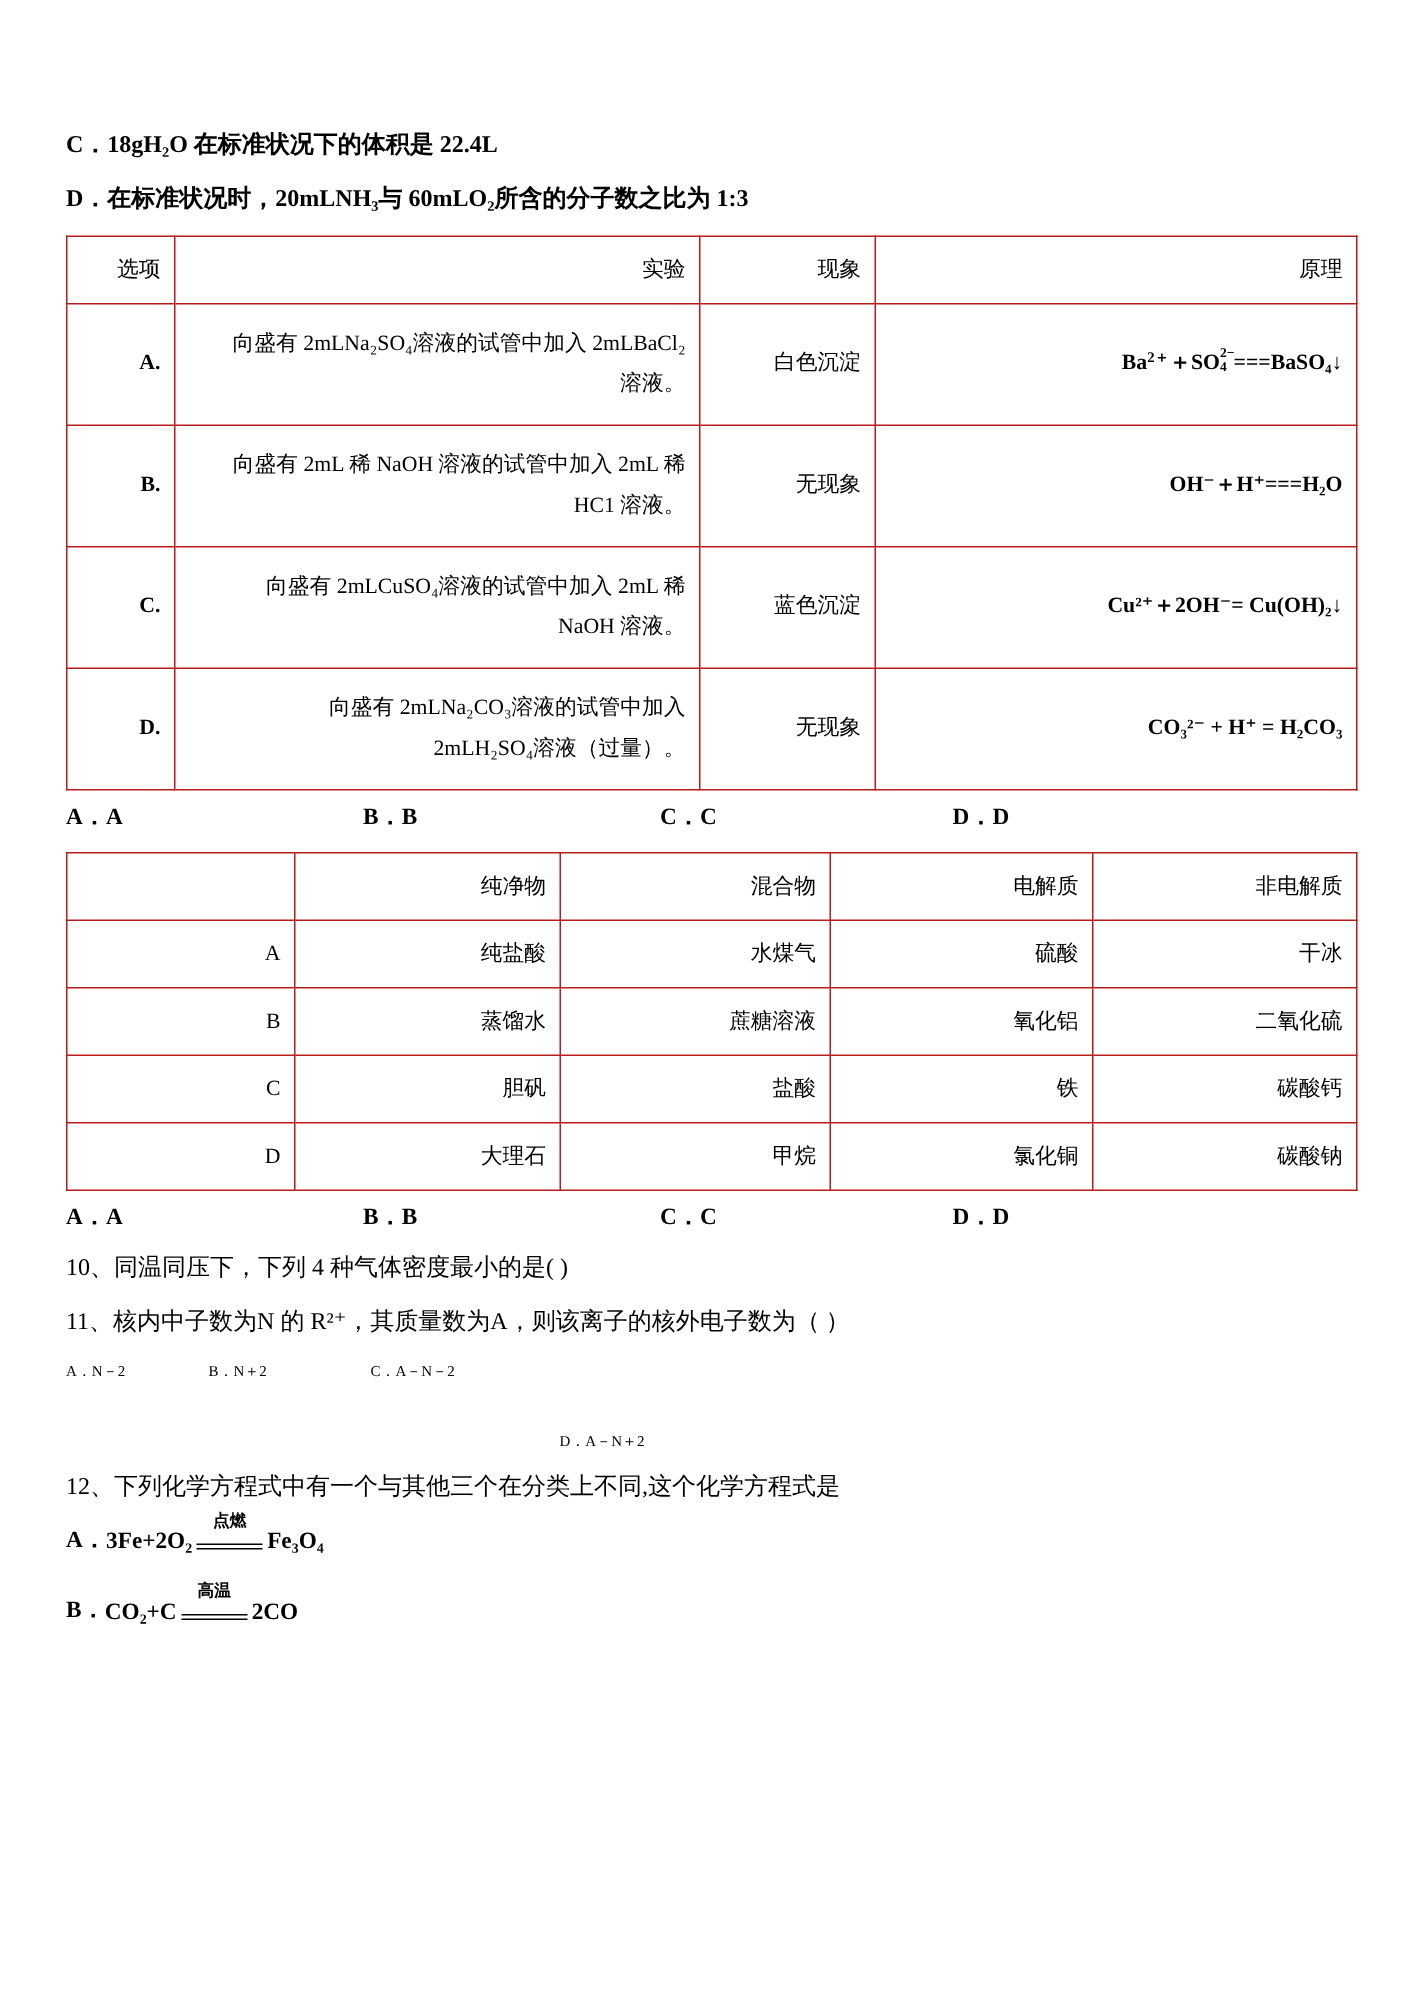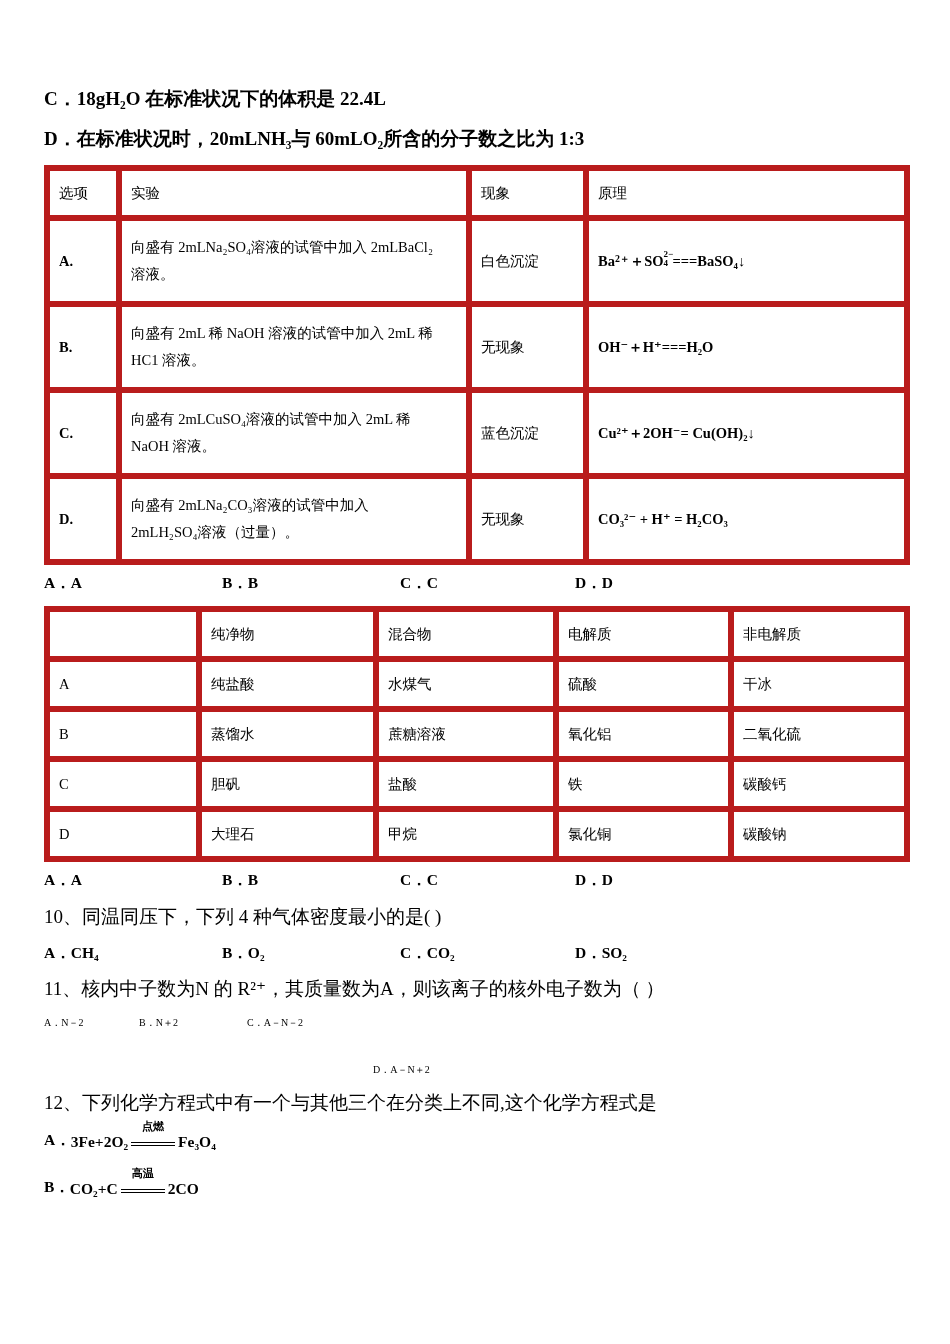--- a/index.html
+++ b/index.html
@@ -25,34 +25,35 @@
   }
   .content {
     position: absolute;
     left: 44px;
     top: 86px;
     width: 854px;
   }
 
   
   .qline {
-    font-size: 19px;
+    font-size: 16px;
     line-height: 1.35;
     margin: 0 0 14px 0;
     white-space: nowrap;
   }
   .qline.bold { font-weight: bold; }
   .qline.qnum { font-weight: normal; }
 
   
   .optrow {
     display: flex;
     font-size: 15.5px;
     margin: 0 0 13px 0;
     line-height: 1.3;
+    gap: 20px;
   }
   .optrow > span { display: inline-block; }
   .optrow .c1 { width: 178px; }
   .optrow .c2 { width: 178px; }
   .optrow .c3 { width: 175px; }
   .optrow .c4 { width: 160px; }
   .optrow.bold { font-weight: bold; }
 
   
   .optrow-tight { display: flex; font-size: 10px; margin: 0 0 13px 0; }
@@ -85,24 +86,25 @@
 
   
   table.exam {
     border-collapse: collapse;
     width: 860px;
     table-layout: fixed;
     margin: 0 0 0 0;
     font-size: 14.5px;
   }
   table.exam td {
-    border: 6px solid #b91c1c;
+    border: 1px solid #b91c1c;
     padding: 7px 9px;
     vertical-align: middle;
     line-height: 1.9;
+    text-align: right;
   }
   table.exam .cell-opt { font-weight: bold; }
 
   
   .t1 col.c-opt { width: 72px; }
   .t1 col.c-exp { width: 350px; }
   .t1 col.c-phe { width: 117px; }
   .t1 col.c-pri { width: 321px; }
   .t1 td.head { height: 30px; line-height: 1.4; }
   .t1 td.body { height: 66px; }
@@ -282,26 +284,20 @@
     <div class="spacer-sm"></div>
 
     <div class="optrow bold">
       <span class="c1">A．A</span>
       <span class="c2">B．B</span>
       <span class="c3">C．C</span>
       <span class="c4">D．D</span>
     </div>
 
     <p class="qline qnum">10、同温同压下，下列 4 种气体密度最小的是(   )</p>
-    <div class="optrow bold">
-      <span class="c1">A．CH₄</span>
-      <span class="c2">B．O₂</span>
-      <span class="c3">C．CO₂</span>
-      <span class="c4">D．SO₂</span>
-    </div>
 
     <p class="qline qnum">11、核内中子数为N 的 R²⁺，其质量数为A，则该离子的核外电子数为（     ）</p>
     <div class="optrow-tight">
       <span class="t1">A．N－2</span>
       <span class="t2">B．N＋2</span>
       <span class="t3">C．A－N－2</span>
       <span class="t4">D．A－N＋2</span>
     </div>
 
     <p class="qline qnum">12、下列化学方程式中有一个与其他三个在分类上不同,这个化学方程式是</p>

